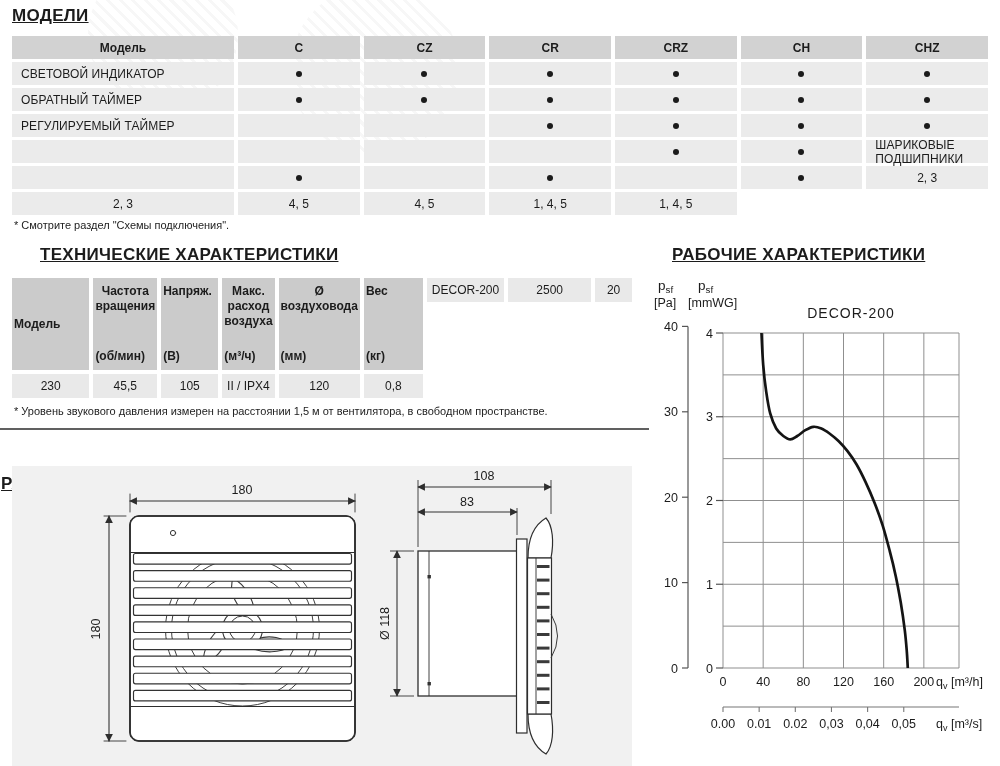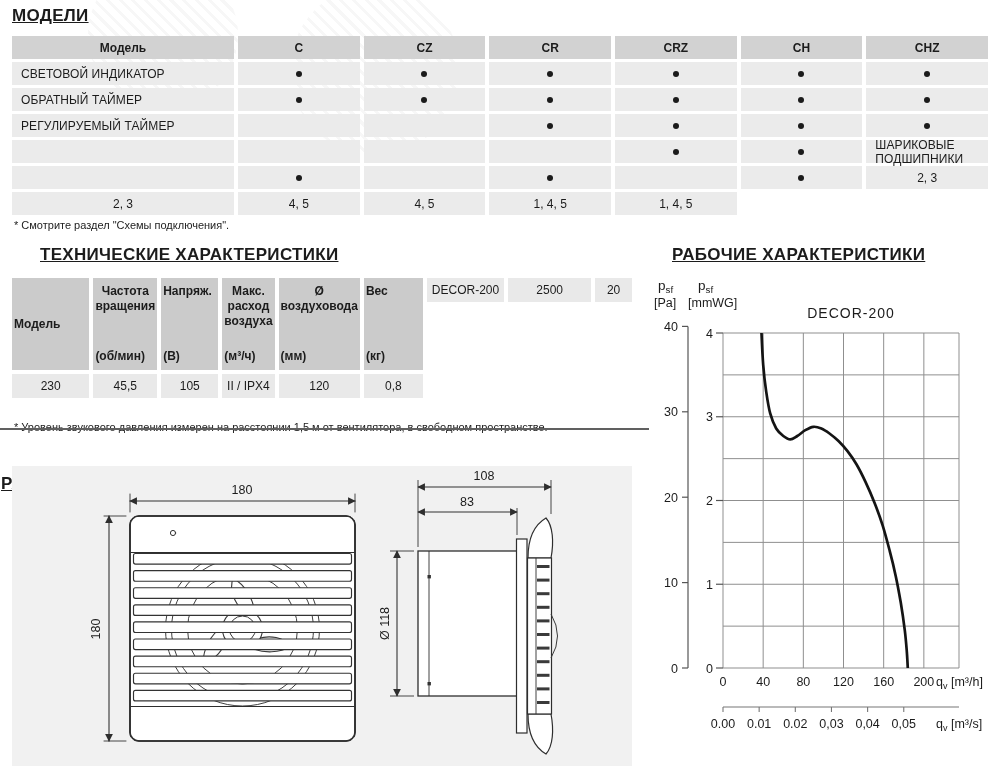--- a/index.html
+++ b/index.html
@@ -167,21 +167,21 @@
     <div class="tcell">DECOR-200</div>
     <div class="tcell">2500</div>
     <div class="tcell">20</div>
     <div class="tcell">230</div>
     <div class="tcell">45,5</div>
     <div class="tcell">105</div>
     <div class="tcell">II / IPX4</div>
     <div class="tcell">120</div>
     <div class="tcell">0,8</div>
   </div>
-<div class="abs footnote" style="left:14px;top:421px;">* Уровень звукового давления измерен на расстоянии 1,5 м от вентилятора, в свободном пространстве.</div>
+<div class="abs footnote" style="left:14px;top:405px;">* Уровень звукового давления измерен на расстоянии 1,5 м от вентилятора, в свободном пространстве.</div>
 
 <div class="abs divider"></div>
 
 <div class="abs sec-title" style="left:1px;top:438px;margin-top:36px;">РАЗМЕРЫ (мм)</div>
 <div class="abs" id="dims-panel">
   <svg id="dims-svg" width="620" height="300" viewBox="0 0 620 300">
     <defs>
       <marker id="arw" viewBox="0 0 10 10" refX="9" refY="5" markerWidth="7" markerHeight="7" orient="auto-start-reverse">
         <path d="M0,0 L10,5 L0,10 Z" fill="#2e2e2e"></path>
       </marker>

